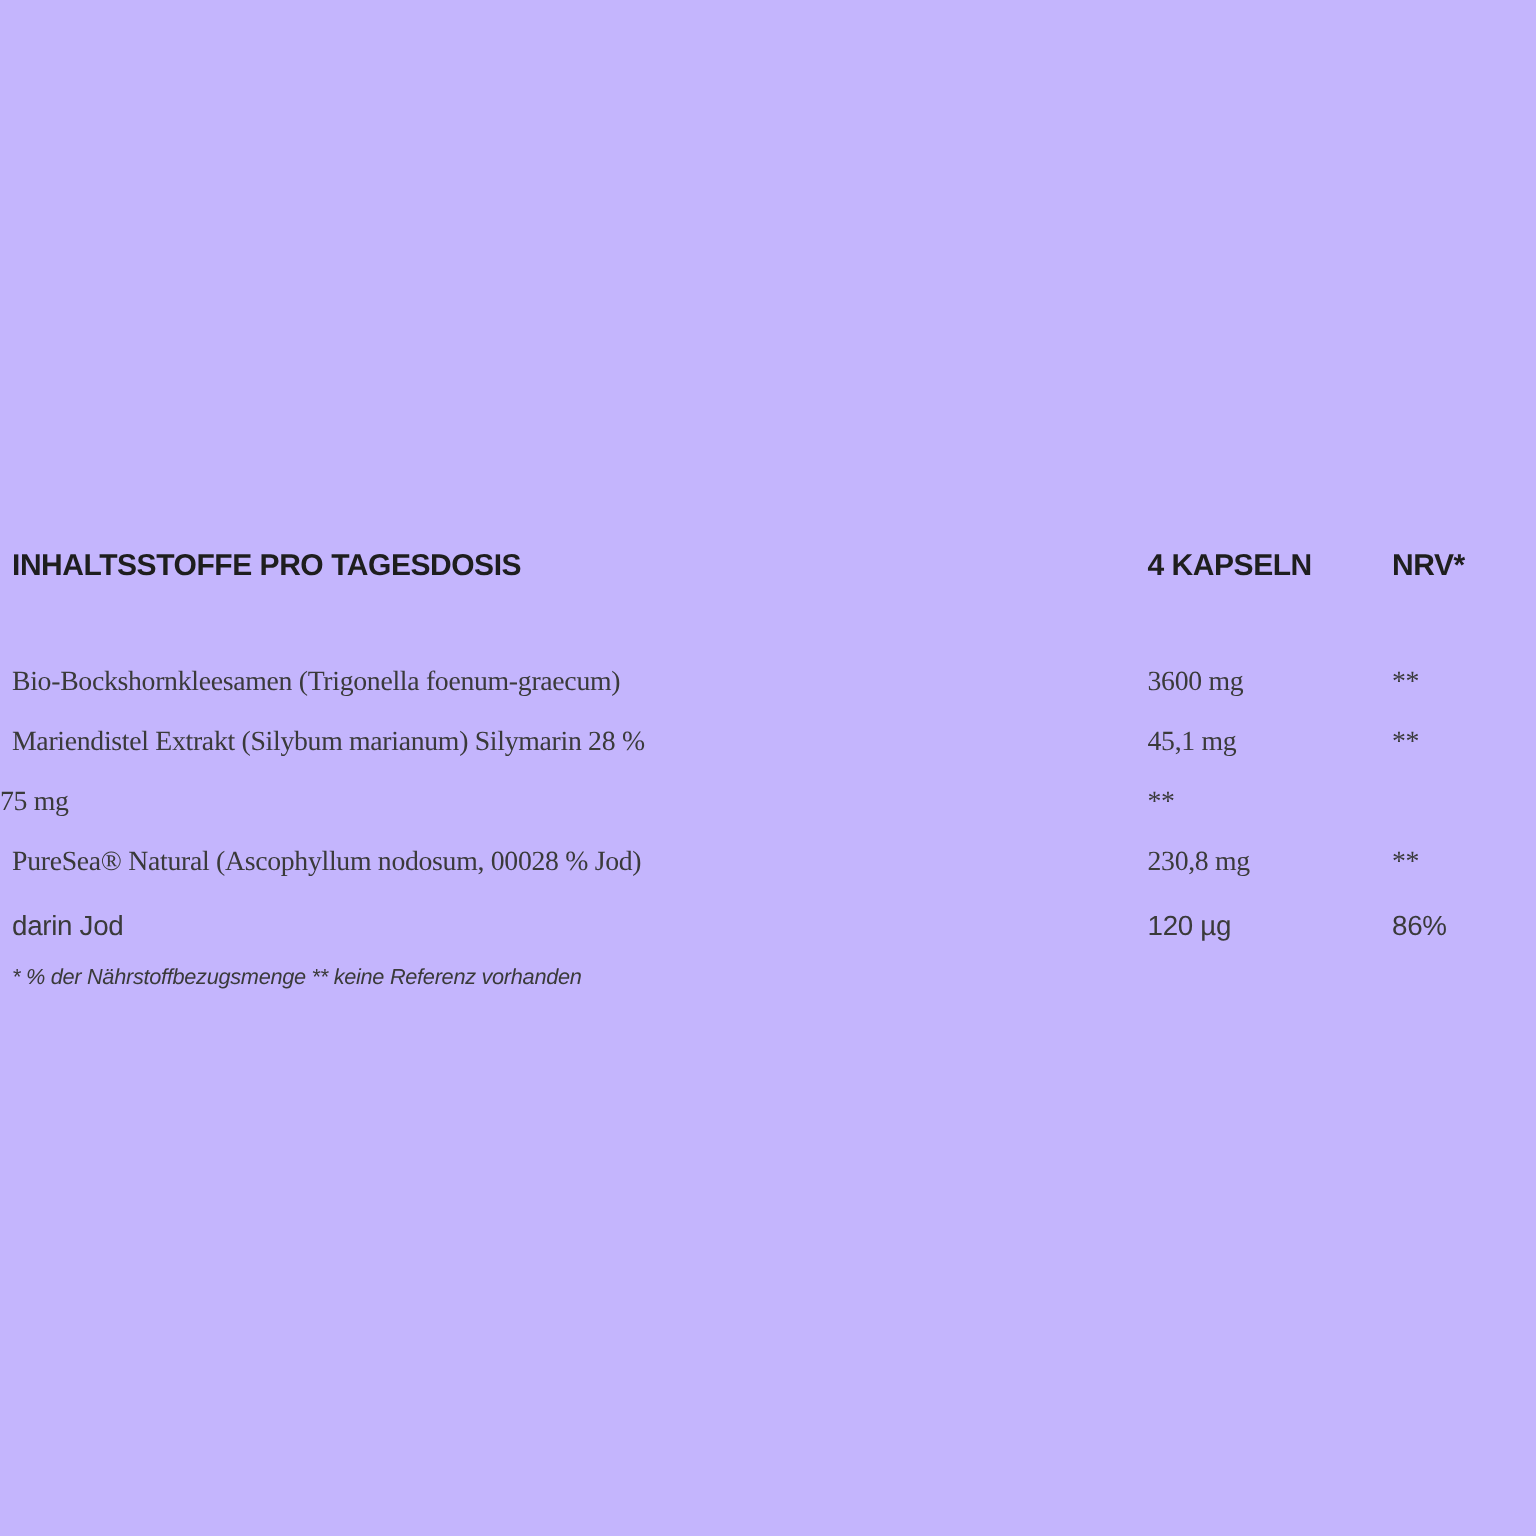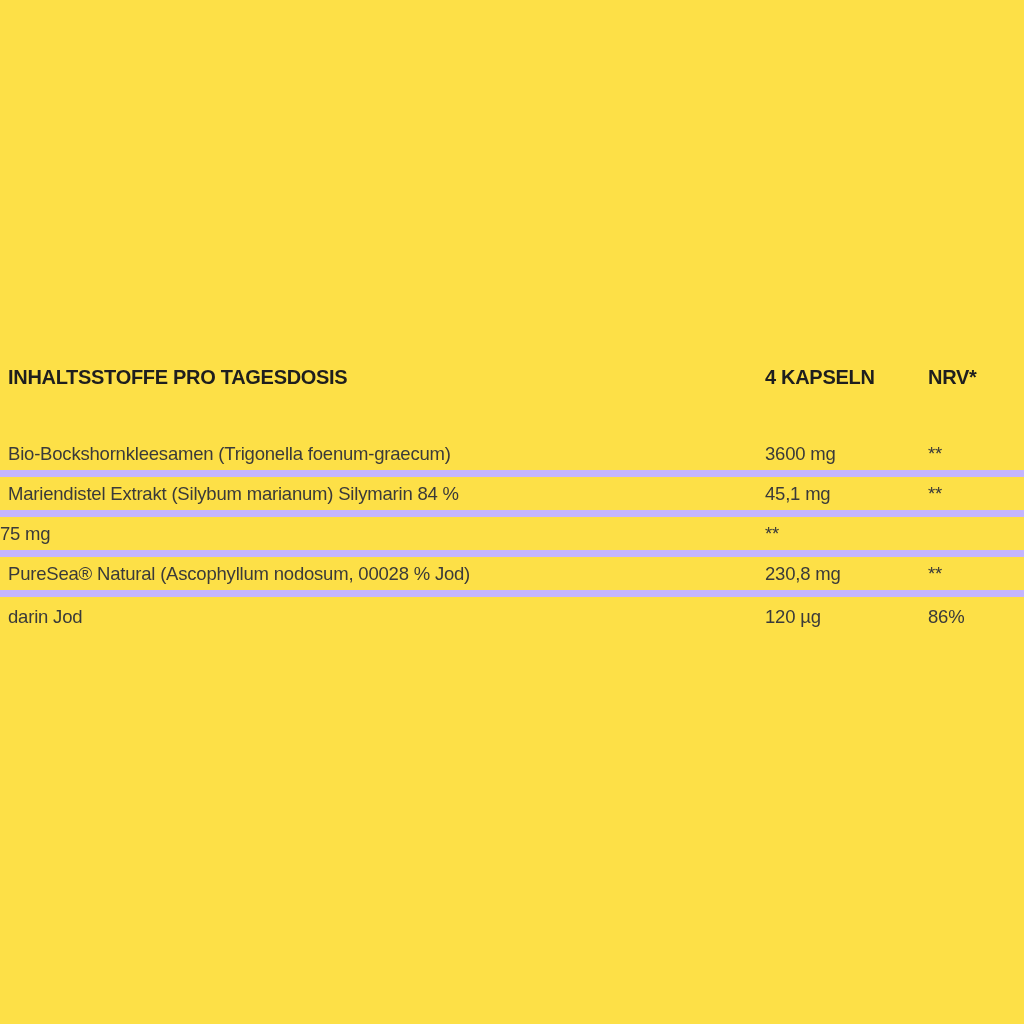--- a/index.html
+++ b/index.html
@@ -4,21 +4,21 @@
 <style>
   html, body {
     margin: 0;
     padding: 0;
     background: #ffffff;
   }
   .sheet {
     position: relative;
     width: 1024px;
     height: 1024px;
-    background: #fde047;
+    background: #c4b5fd;
     font-family: "Liberation Sans", sans-serif;
     color: #3a3a3a;
     overflow: hidden;
   }
   .table-header {
     position: absolute;
     top: 366px;
     left: 0;
     right: 0;
     display: grid;
@@ -41,21 +41,22 @@
   .row {
     display: grid;
     grid-template-columns: 765px 163px auto;
     align-items: center;
     height: 40px;
     font-size: 18.5px;
     letter-spacing: -0.2px;
     box-sizing: border-box;
   }
   .row:not(:last-child) {
-    border-bottom: 7px solid #c4b5fd;
+    border-bottom: 3px solid #c4b5fd;
+    font-family: Liberation Serif, serif;
   }
   .row .cell-name {
     padding-left: 8px;
     white-space: nowrap;
   }
   .cell-amount, .cell-nrv {
     white-space: nowrap;
   }
   .footnote {
     position: absolute;
@@ -80,21 +81,21 @@
 
   <div class="rows">
 
     <div class="row">
       <div class="cell-name">Bio-Bockshornkleesamen (Trigonella foenum-graecum)</div>
       <div class="cell-amount">3600 mg</div>
       <div class="cell-nrv">**</div>
     </div>
 
     <div class="row">
-      <div class="cell-name">Mariendistel Extrakt (Silybum marianum) Silymarin 84 %</div>
+      <div class="cell-name">Mariendistel Extrakt (Silybum marianum) Silymarin 28 %</div>
       <div class="cell-amount">45,1 mg</div>
       <div class="cell-nrv">**</div>
     </div>
 
     <div class="row">
       <div class="cell-amount">75 mg</div>
       <div class="cell-nrv">**</div>
     </div>
 
     <div class="row">
@@ -104,14 +105,15 @@
     </div>
 
     <div class="row">
       <div class="cell-name">darin Jod</div>
       <div class="cell-amount">120 µg</div>
       <div class="cell-nrv">86%</div>
     </div>
 
   </div>
 
+  <div class="footnote">* % der Nährstoffbezugsmenge ** keine Referenz vorhanden</div>
 
 </div>
 
 </body></html>

